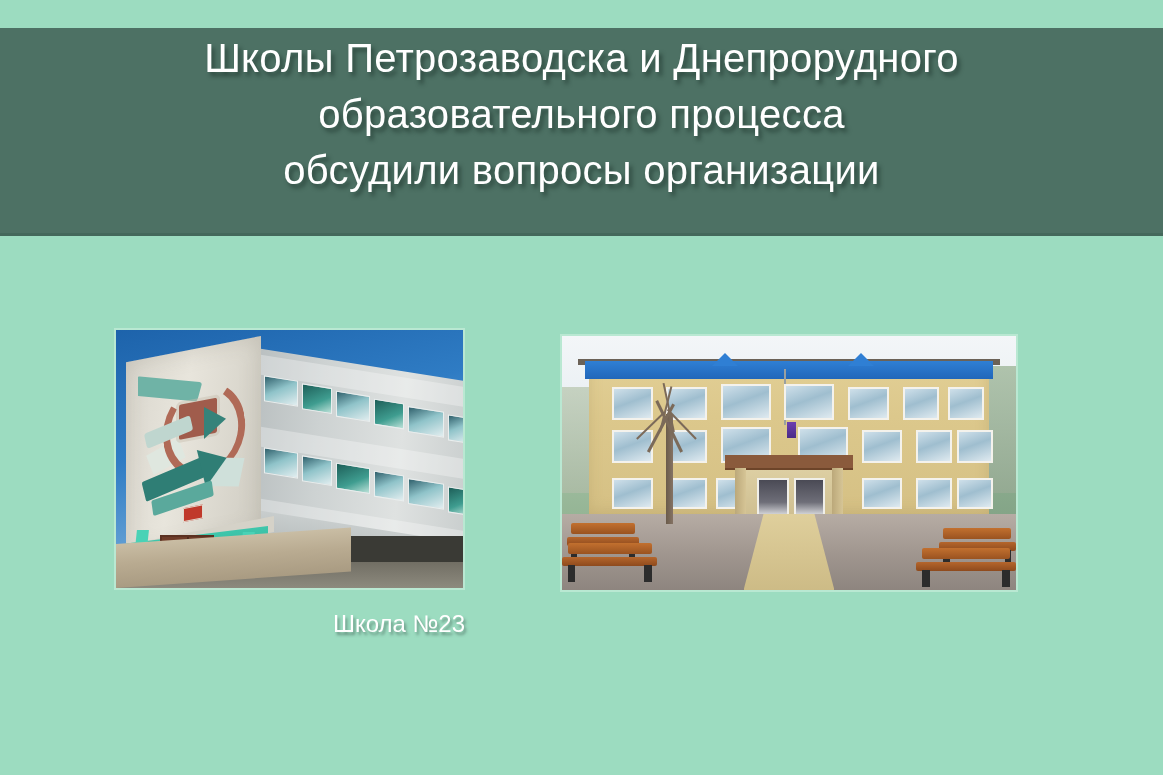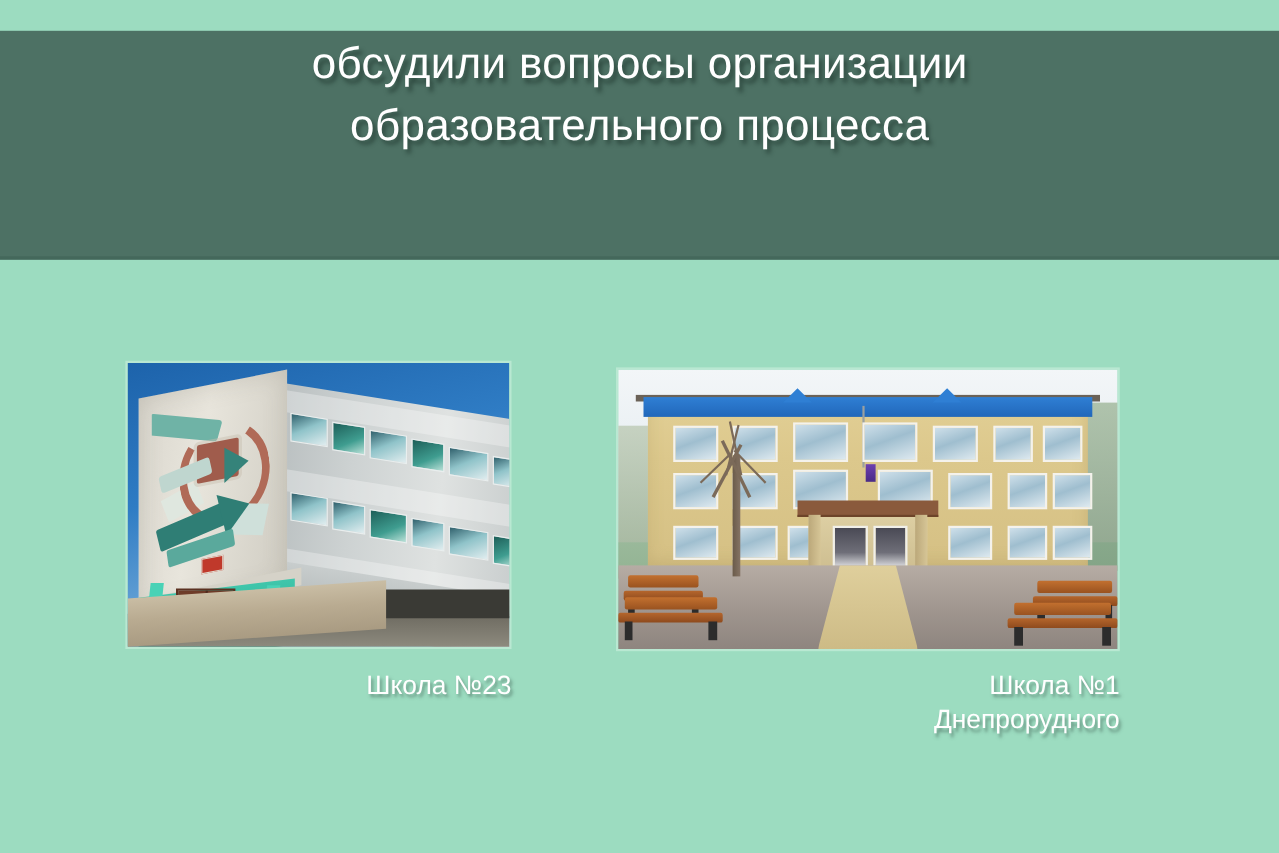--- a/index.html
+++ b/index.html
@@ -311,22 +311,23 @@
 </head>
 <body>
 
 <div class="slide">
 
   <div class="top-strip"></div>
 
   <div class="header-band"></div>
 
   <div class="title-block">
+    <div class="title-line">Школы Петрозаводска и Днепрорудного</div>
+    <div class="title-line">образовательного процесса</div>
     <div class="title-line">обсудили вопросы организации</div>
-    <div class="title-line">образовательного процесса</div>
   </div>
 
   <div class="photo photo-left">
     <div class="photo-inner">
       <div class="l-sky"></div>
 
       <div class="l-wing">
         <div class="l-wing-band" style="top:6px;"></div>
         <div class="l-wing-band" style="top:78px;"></div>
         <div class="l-wing-band" style="top:150px;"></div>
@@ -463,18 +464,14 @@
       </div>
       <div class="r-bench" style="right:0%; top:83%; width:22%;">
         <div class="back"></div>
           <div class="seat"></div>
         <div class="leg" style="left:6%;"></div>
           <div class="leg" style="right:6%;"></div>
       </div>
     </div>
   </div>
 
-  <div class="caption caption-right">
-    <div>Школа №1</div>
-    <div>Днепрорудного</div>
-  </div>
 
 </div>
 
 </body></html>

